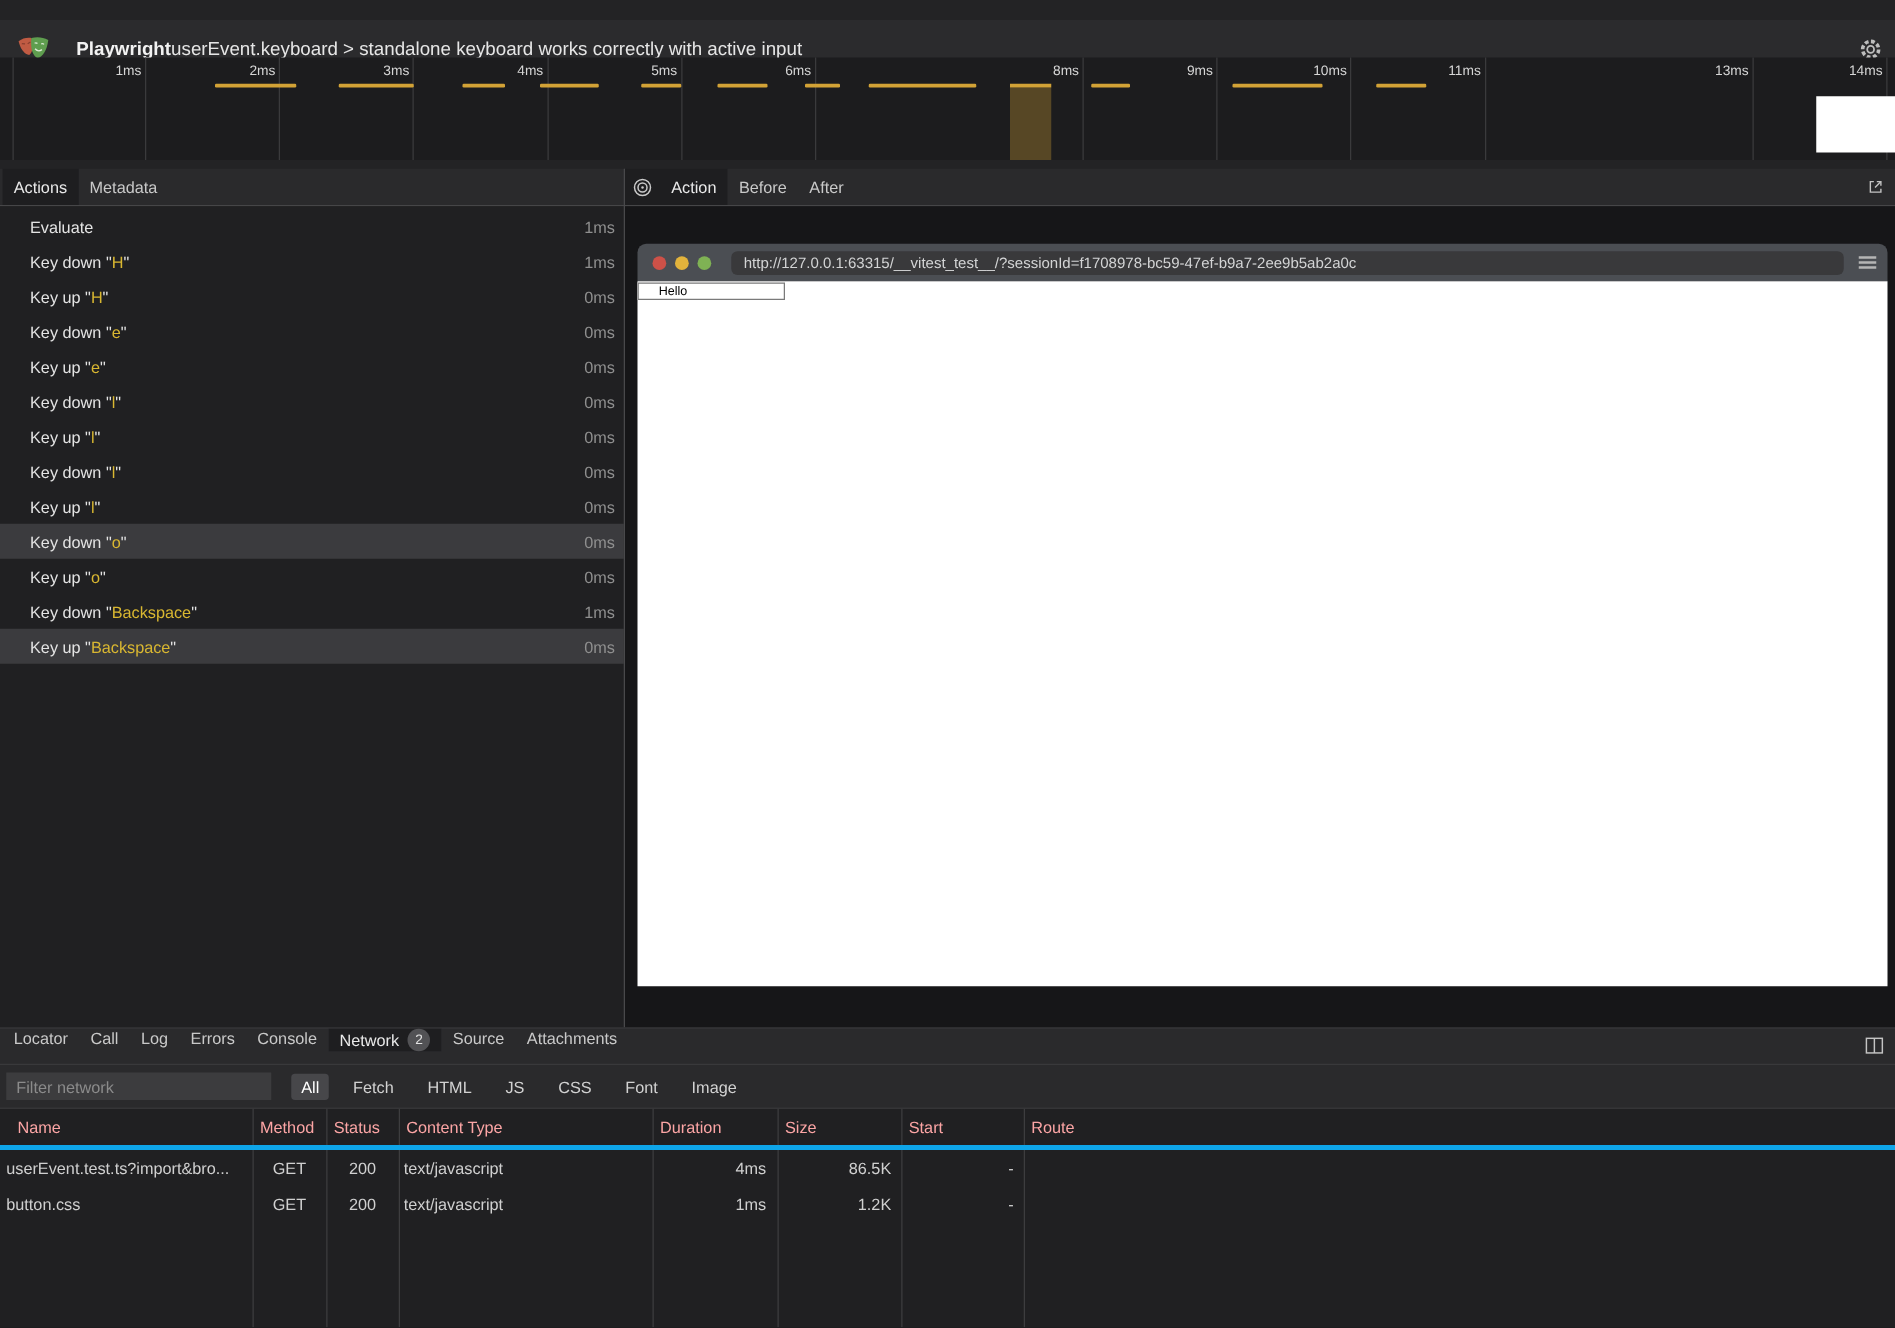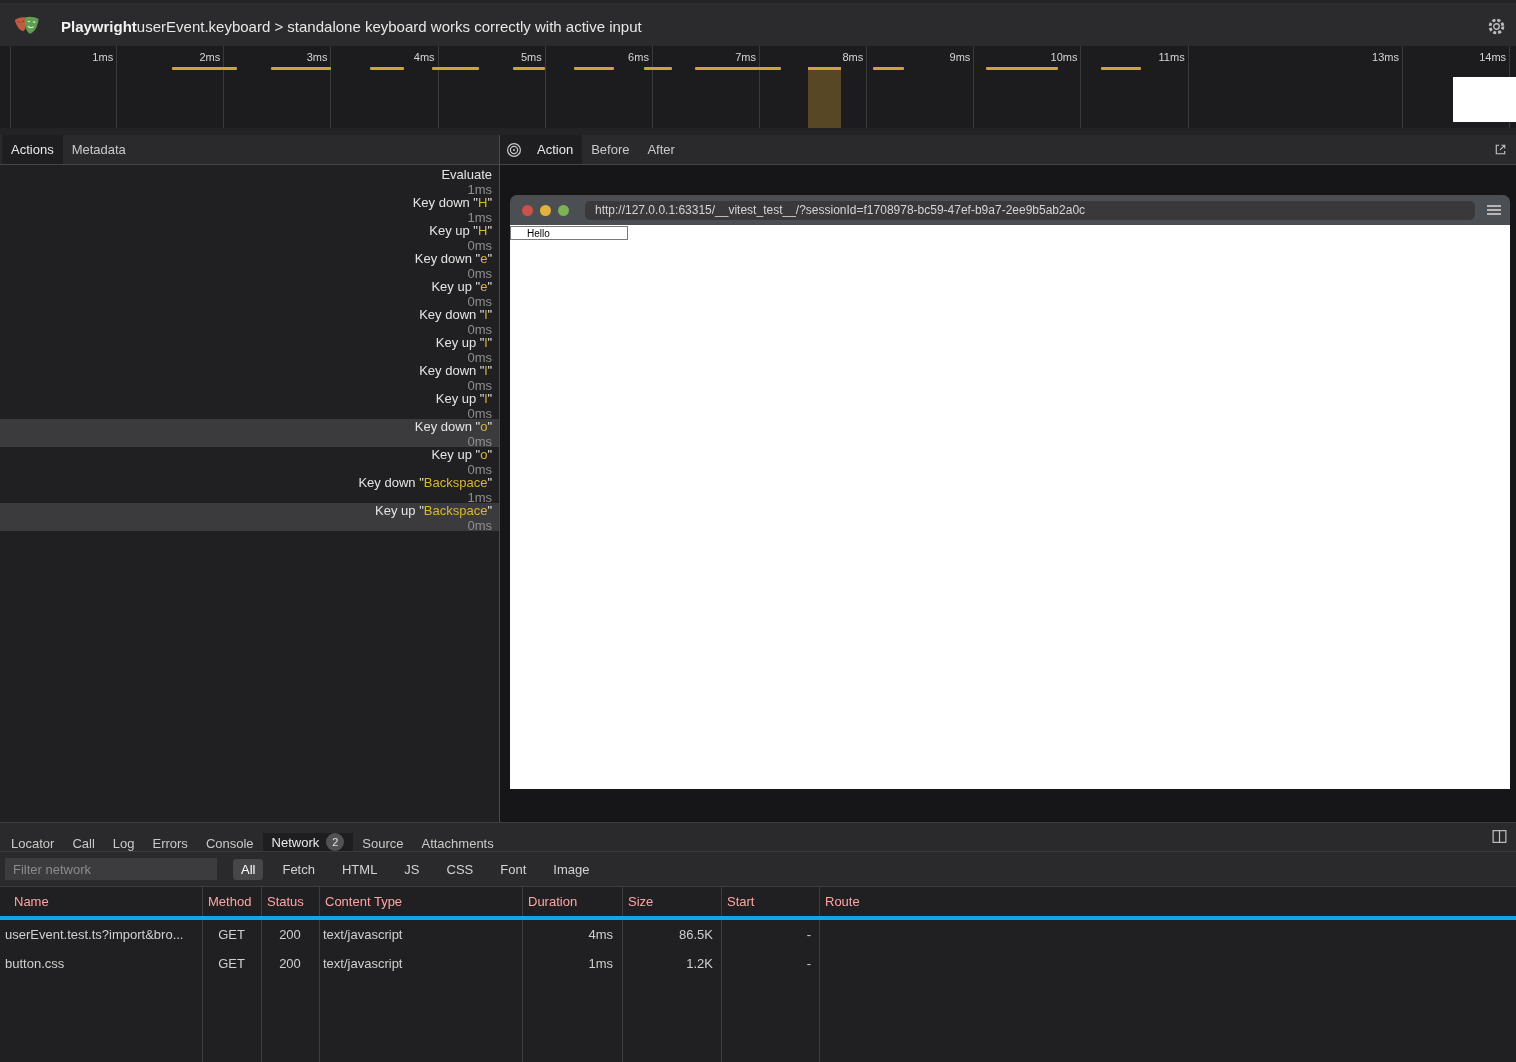--- a/index.html
+++ b/index.html
@@ -1,20 +1,20 @@
 <!DOCTYPE html>
 <html><head>
 <meta charset="utf-8">
 <style>
   html,body{margin:0;padding:0;background:#1a1a1c;}
   #app{position:relative;width:1516px;height:1062px;background:#232325;overflow:hidden;
        font-family:"Liberation Sans",sans-serif;-webkit-font-smoothing:antialiased;}
 
   
-  #topbar{position:absolute;left:0;top:3px;width:1516px;height:46px;background:#2b2b2d;
+  #topbar{position:absolute;left:0;top:16px;width:1516px;height:46px;background:#2b2b2d;
           display:flex;align-items:center;}
   #logo{margin-left:13px;display:flex;align-items:center;}
   #app-name{margin-left:20px;font-size:15px;font-weight:bold;color:#f2f2f2;}
   #test-title{font-size:15px;color:#e6e6e6;}
   #gear{margin-left:auto;margin-right:10px;display:flex;align-items:center;cursor:pointer;}
 
   
   #timeline{position:absolute;left:0;top:46px;width:1516px;height:82px;background:#1c1c1e;}
   .tl-cell{position:absolute;top:0;height:100%;border-right:1px solid #3a3a3c;box-sizing:border-box;}
   .tl-zero{position:absolute;left:10px;top:0;width:1px;height:100%;background:#3a3a3c;}
@@ -29,21 +29,21 @@
           box-sizing:content-box;display:flex;align-items:stretch;}
   #left-tabbar{left:0;top:135px;width:499px;padding-left:2px;}
   #right-tabbar{left:500px;top:135px;width:1016px;}
   .tab{display:flex;align-items:center;gap:7px;padding:0 9px;font-size:13px;color:#c9c9c9;cursor:pointer;}
   .tab.sel{background:#1e1e20;color:#e9e9e9;}
   .icon-btn{display:flex;align-items:center;justify-content:center;width:28px;background:#1e1e20;cursor:pointer;}
   #popout{margin-left:auto;display:flex;align-items:center;margin-right:8px;cursor:pointer;}
 
   
   #actions-list{position:absolute;left:0;top:165px;width:499px;height:657px;background:#202022;padding-top:2px;box-sizing:border-box;}
-  .action-row{height:28px;display:flex;align-items:flex-end;padding:0 7px 0 24px;font-size:13px;color:#e4e4e4;cursor:pointer;flex-direction:column;}
+  .action-row{height:28px;display:flex;align-items:center;padding:0 7px 0 24px;font-size:13px;color:#e4e4e4;cursor:pointer;}
   .action-row.hl{background:#3b3b3e;}
   .action-title .k{color:#d9b731;}
   .action-duration{margin-left:auto;color:#8f8f8f;}
   #panel-splitter{position:absolute;left:499px;top:135px;width:1px;height:687px;background:#49494b;}
 
   
   #snapshot{position:absolute;left:500px;top:165px;width:1016px;height:657px;background:#161618;}
   #browser{position:absolute;left:10px;top:30px;width:1000px;height:594px;}
   #titlebar{height:30px;background:#4b4e53;border-radius:7px 7px 0 0;display:flex;align-items:center;}
   .dot{width:11px;height:11px;border-radius:50%;}
@@ -123,23 +123,20 @@
       </div>
       <div class="tl-cell" style="left: 331.45px; width: 107.15px;">
         <span class="tl-label">4ms</span>
       </div>
       <div class="tl-cell" style="left: 438.6px; width: 107.15px;">
         <span class="tl-label">5ms</span>
       </div>
       <div class="tl-cell" style="left: 545.75px; width: 107.15px;">
         <span class="tl-label">6ms</span>
       </div>
-      <div class="tl-cell" style="left: 652.9px; width: 107.15px;">
-        <span class="tl-label">7ms</span>
-      </div>
       <div class="tl-cell" style="left: 760.05px; width: 107.15px;">
         <span class="tl-label">8ms</span>
       </div>
       <div class="tl-cell" style="left: 867.2px; width: 107.15px;">
         <span class="tl-label">9ms</span>
       </div>
       <div class="tl-cell" style="left: 974.35px; width: 107.15px;">
         <span class="tl-label">10ms</span>
       </div>
       <div class="tl-cell" style="left: 1081.5px; width: 107.15px;">
@@ -276,21 +273,21 @@
         </span>
       </div>
       <div id="page">
         <input id="page-input" value="Hello" style="">
       </div>
     </div>
   </div>
 
   <div id="bottom">
     <div id="bottom-tabs">
-      <span id="bottom-tabs-holder" style="display:flex;align-items:flex-end;">
+      <span id="bottom-tabs-holder" style="display:flex;align-items:flex-start;">
           <span class="tab">
             <span>Locator</span>
           </span>
           <span class="tab">
             <span>Call</span>
           </span>
           <span class="tab">
             <span>Log</span>
           </span>
           <span class="tab">

